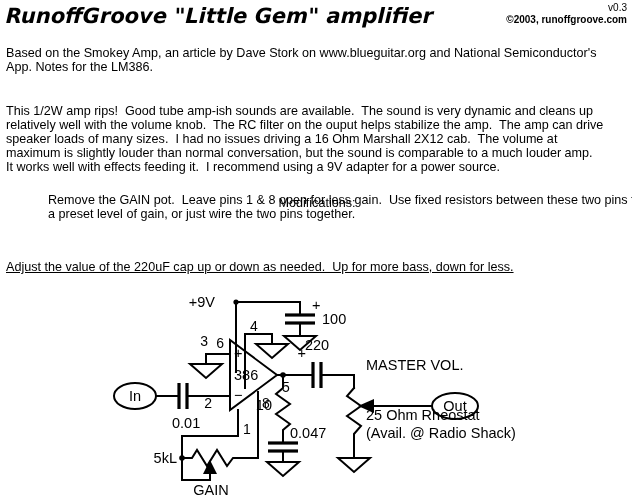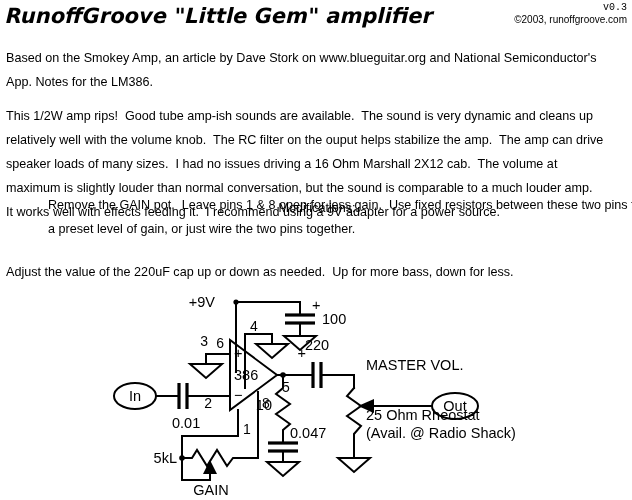--- a/index.html
+++ b/index.html
@@ -42,45 +42,45 @@
     font-style: italic;
     transform: skewX(-2deg);
   }
   .version {
     position: absolute;
     right: 5px;
     top: 2px;
     font-size: 10px;
     text-align: right;
     white-space: nowrap;
-    font-family: Liberation Mono, monospace;
   }
   .copyright {
     position: absolute;
     right: 5px;
     top: 14px;
     font-size: 10px;
     text-align: left;
     white-space: nowrap;
+    font-weight: bold;
   }
 
   
   .bodytext {
     position: absolute;
     left: 6px;
     width: 622px;
     font-size: 12.6px;
-    line-height: 24px;
+    line-height: 14px;
     white-space: pre-wrap;
   }
   .p-intro  { top: 46px; }
   .p-desc   { top: 104px; }
   .p-modhead{ top: 196px; text-align: center; }
   .p-mod    { top: 193px; margin-left: 42px; }
-  .p-adjust { top: 260px; }
+  .p-adjust { top: 260px; text-decoration: underline; }
 
   
   .schematic {
     position: absolute;
     left: 0;
     top: 288px;
     width: 564px;
     height: 212px;
   }
   svg { display: block; }

